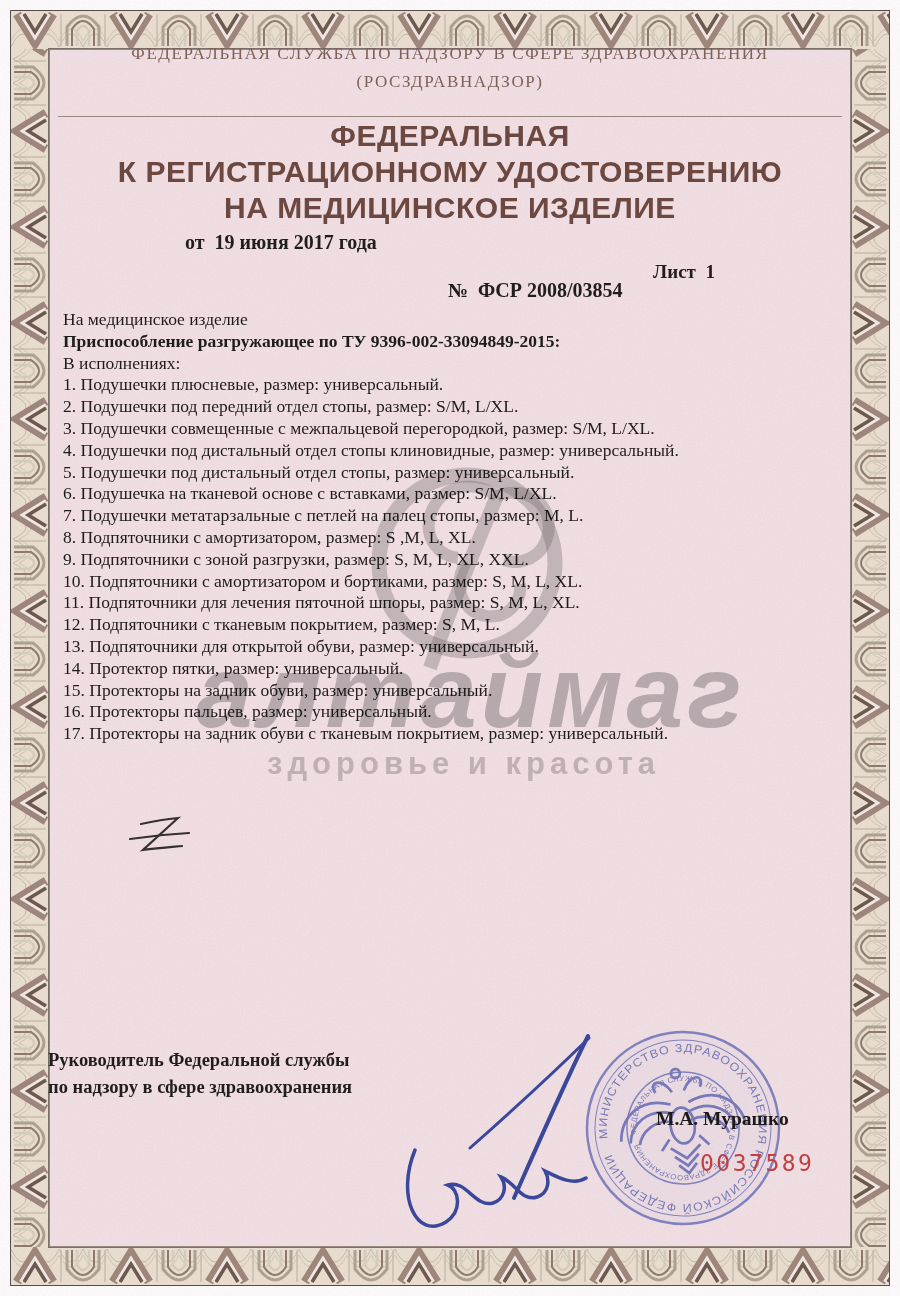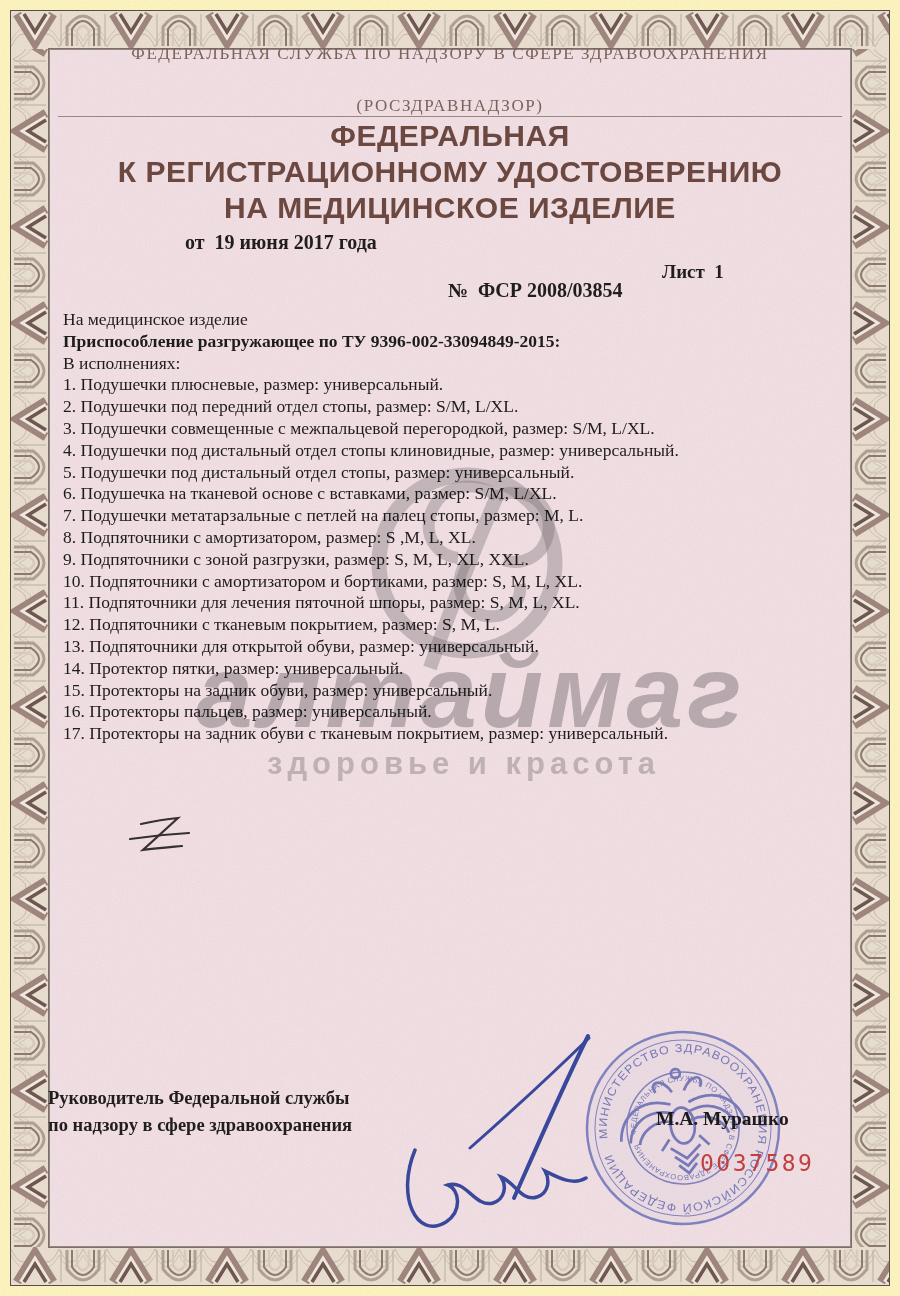--- a/index.html
+++ b/index.html
@@ -1,55 +1,55 @@
 <!DOCTYPE html>
 <html><head>
 <meta charset="utf-8">
 <style>
   html,body{margin:0;padding:0;background:#e8e8e8;}
-  .page{position:relative;width:900px;height:1296px;margin:0 auto;background:#fef9c3;overflow:hidden;
+  .page{position:relative;width:900px;height:1296px;margin:0 auto;background:#ffffff;overflow:hidden;
         font-family:"Liberation Serif", serif;}
   
   .frame-outer{position:absolute;inset:10px;border:1px solid #56504a;pointer-events:none;z-index:2;}
   .frame-inner{position:absolute;inset:48px;border:1px solid #7b746c;pointer-events:none;z-index:2;}
   .band-svg{position:absolute;left:11px;top:11px;z-index:1;}
   
   .content{position:absolute;left:49px;top:49px;width:802px;height:1198px;background:#f2e4e8;
            border:1px solid #968d85;box-sizing:border-box;z-index:2;}
   .noise{position:absolute;inset:0;z-index:8;mix-blend-mode:multiply;pointer-events:none;}
   
   .agency{position:absolute;left:0;width:100%;text-align:center;color:#7d655c;
           font-size:17px;letter-spacing:1.6px;z-index:3;}
   .agency1{top:44px;}
-  .agency2{top:72px;margin-top:24px;}
+  .agency2{top:72px;}
   .rule{position:absolute;top:116px;left:58px;right:58px;border-top:1px solid #9c8b84;z-index:3;}
   .title{position:absolute;top:118px;left:0;width:100%;text-align:center;color:#6d4a42;
          font-family:"Liberation Sans", sans-serif;font-weight:bold;font-size:30px;line-height:36px;
          letter-spacing:0.5px;z-index:3;}
   .docmeta{position:absolute;top:231px;left:0;width:100%;font-size:20px;font-weight:bold;color:#211e1e;z-index:3;}
   .doc-date{position:absolute;left:185px;white-space:pre;}
   .doc-number{position:absolute;left:448px;white-space:pre;margin-top:48px;}
-  .sheet{position:absolute;top:261px;left:662px;width:120px;text-align:left;font-size:19px;
+  .sheet{position:absolute;top:261px;left:624px;width:120px;text-align:center;font-size:19px;
          font-weight:bold;color:#211e1e;white-space:pre;z-index:3;}
   
   .bodytext{position:absolute;top:309px;left:63px;right:30px;font-size:17.5px;line-height:21.8px;
             color:#1f1c1c;z-index:3;}
   .bodytext .b{font-weight:bold;}
   .bodytext ol{margin:0;padding:0;list-style:none;}
   
   .wm{position:absolute;z-index:4;mix-blend-mode:multiply;pointer-events:none;}
   .wm-logo{left:0;top:0;}
   .wm-brand{left:196px;top:642px;font-family:"Liberation Sans", sans-serif;font-weight:bold;
             font-size:102px;letter-spacing:4px;color:rgba(112,112,112,0.42);line-height:100px;font-style:italic;}
   .wm-tagline{left:267px;top:746px;font-family:"Liberation Sans", sans-serif;font-weight:bold;
               font-size:31px;letter-spacing:5px;color:rgba(128,128,128,0.40);}
   
   .ink{position:absolute;inset:0;z-index:5;pointer-events:none;}
   
-  .sig-position{position:absolute;top:1085px;left:48px;font-size:18.5px;font-weight:bold;
+  .sig-position{position:absolute;top:1047px;left:48px;font-size:18.5px;font-weight:bold;
                 line-height:27px;color:#211e1e;z-index:6;}
   .sig-name{position:absolute;top:1108px;left:656px;font-size:19.5px;font-weight:bold;color:#1c1a1a;z-index:6;}
   .serial{position:absolute;top:1150px;left:700px;font-family:"DejaVu Sans Mono", monospace;
           font-size:23px;letter-spacing:2.5px;color:#c54141;z-index:6;}
   .stamp-text{font-family:"Liberation Sans", sans-serif;fill:#5f67b4;}
 </style>
 </head>
 <body>
 
 <div class="page">

